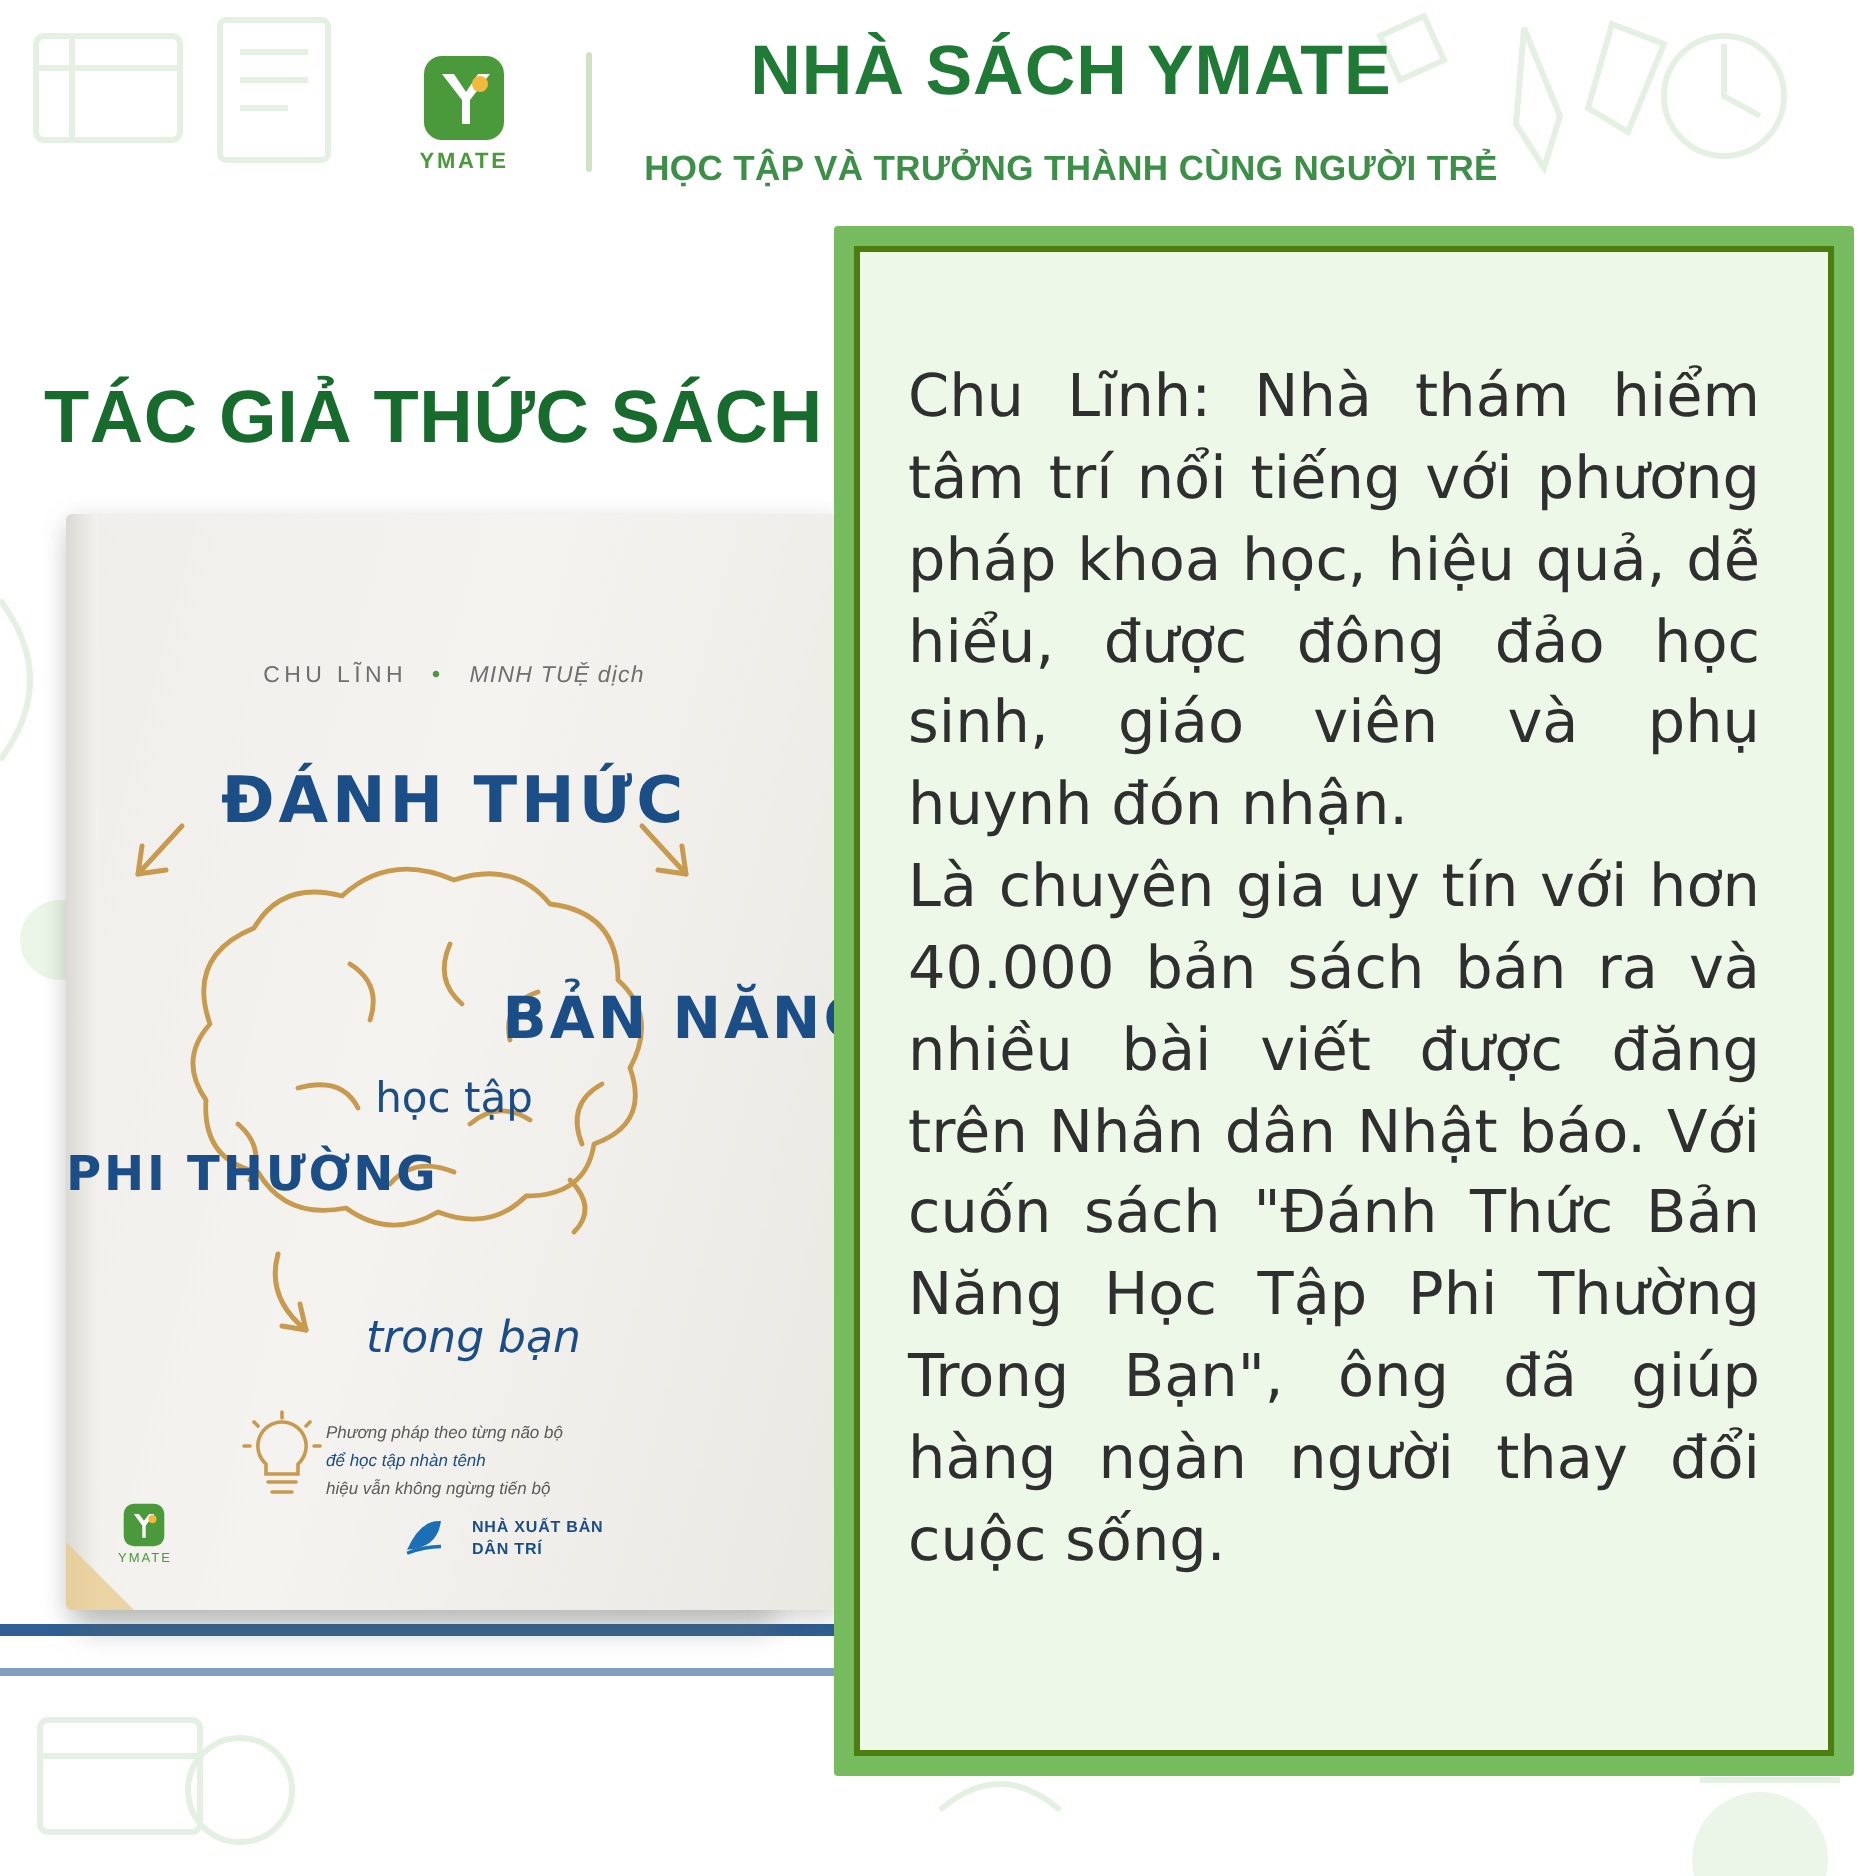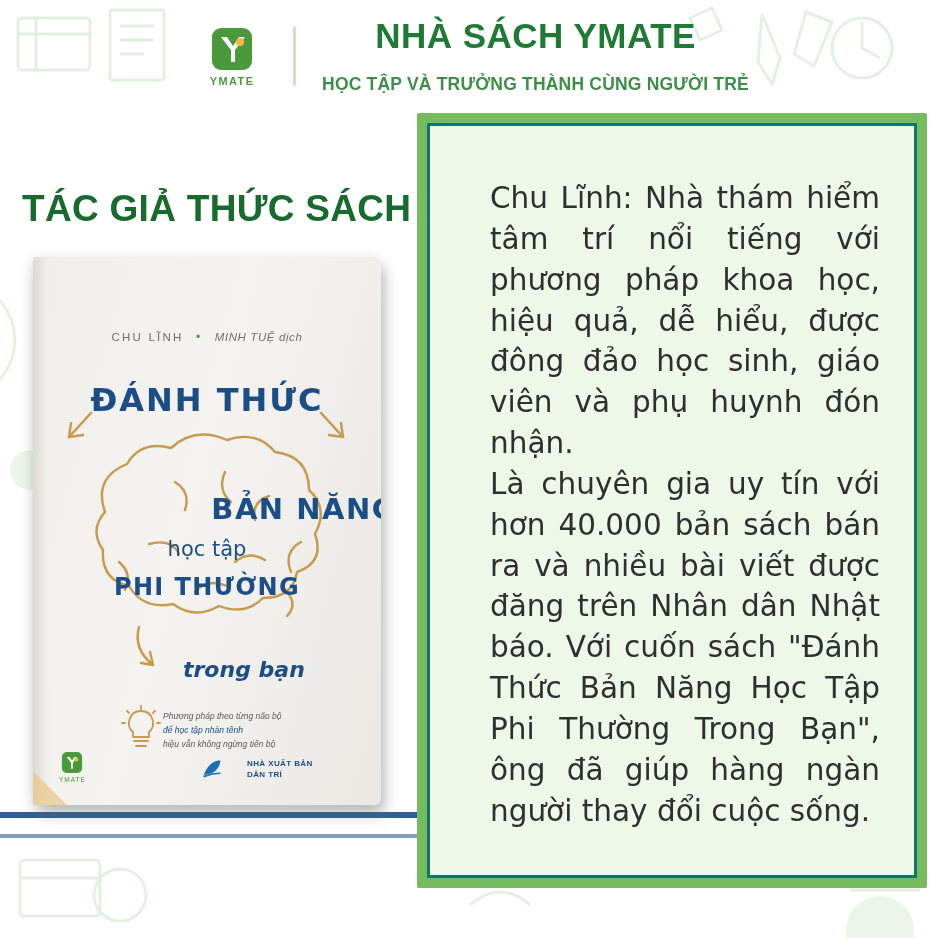--- a/index.html
+++ b/index.html
@@ -128,20 +128,21 @@
   .book {
     position: absolute;
     left: 0;
     top: 0;
     width: 348px;
     height: 548px;
     background: linear-gradient(105deg, #efeeea 0%, #f4f3ef 45%, #e9e8e3 100%);
     border-radius: 3px 6px 6px 3px;
     box-shadow: 0 4px 14px rgba(0,0,0,0.18);
     overflow: hidden;
+    padding-left: 40px;
   }
   .book-spine {
     position: absolute;
     left: 0;
     top: 0;
     width: 16px;
     height: 100%;
     background: linear-gradient(90deg, #dad9d3 0%, #eceae5 70%, #f2f1ed 100%);
   }
   .book-authors {
@@ -202,36 +203,34 @@
     text-align: center;
     font-size: 21px;
     color: #1b4e87;
     font-family: "DejaVu Sans", sans-serif;
   }
   .title-4 {
     position: absolute;
     top: 124px;
     left: 0;
     width: 100%;
-    text-align: center;
     font-size: 24px;
     font-weight: bold;
     letter-spacing: 1.4px;
     color: #1b4e87;
     font-family: "DejaVu Sans", sans-serif;
   }
   .title-5 {
     position: absolute;
     top: 400px;
     left: 150px;
     font-size: 22px;
     color: #1b4e87;
     font-family: "DejaVu Sans", sans-serif;
     font-style: italic;
-    font-weight: bold;
   }
   .tagline {
     position: absolute;
     top: 452px;
     left: 130px;
     width: 190px;
     font-size: 8.5px;
     line-height: 1.65;
     color: #5a5a5a;
     font-style: italic;
@@ -259,21 +258,21 @@
     color: #4a9a3c;
     letter-spacing: 1px;
     margin-top: 2px;
   }
   .book-foot-right {
     position: absolute;
     left: 168px;
     bottom: 24px;
     display: flex;
     align-items: center;
-    gap: 24px;
+    gap: 13px;
   }
   .pub-text {
     font-size: 8px;
     font-weight: bold;
     color: #1b4e87;
     line-height: 1.45;
     letter-spacing: 0.4px;
   }
   .corner-fold {
     position: absolute;
@@ -317,23 +316,23 @@
     height: 775px;
     background: #76bb5e;
     padding: 10px;
     box-sizing: border-box;
     border-radius: 2px;
   }
   .right-inner {
     width: 100%;
     height: 100%;
     background: #eef8e8;
-    border: 3px solid #0f766e;
+    border: 3px solid #4d7c0f;
     box-sizing: border-box;
-    padding: 52px 34px 30px 60px;
+    padding: 52px 34px 30px 24px;
   }
   .body-text {
     font-size: 29.5px;
     line-height: 1.385;
     color: #2f2f2f;
     text-align: justify;
     font-family: "DejaVu Sans", sans-serif;
     margin: 0 0 0 0;
   }
   .body-text + .body-text {

